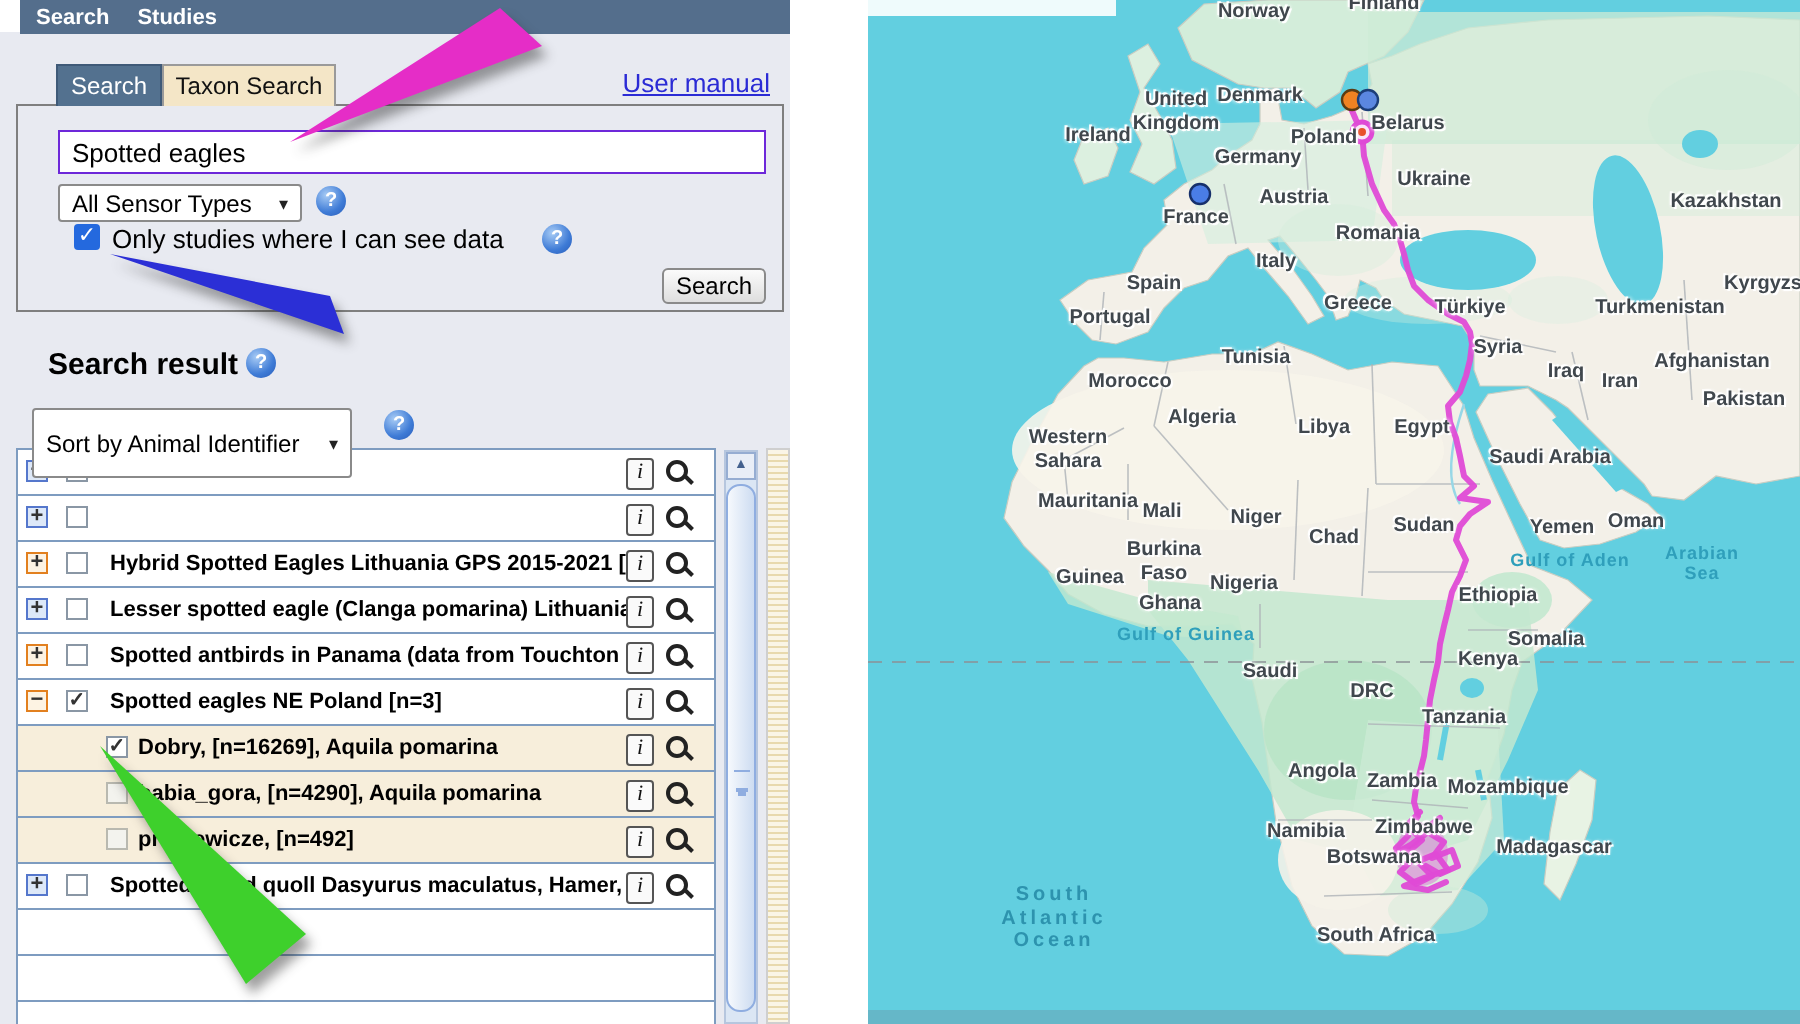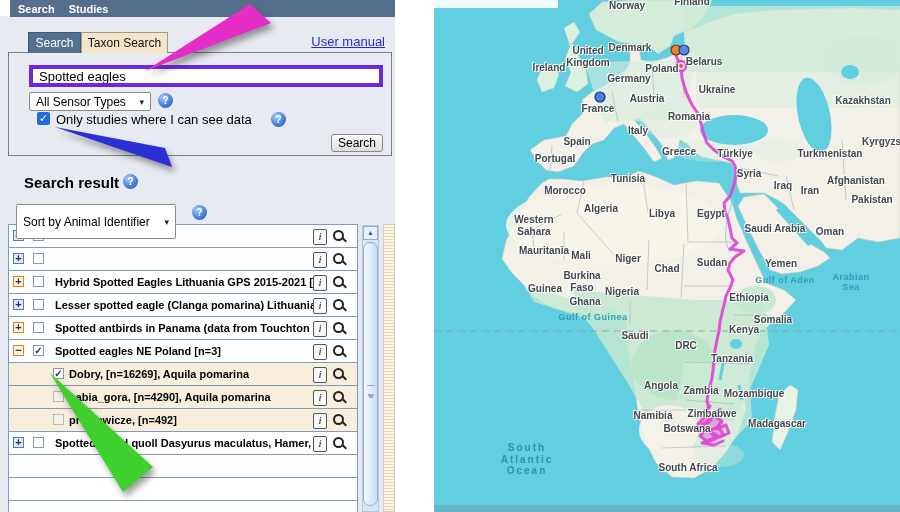--- a/index.html
+++ b/index.html
@@ -7,21 +7,21 @@
   
   .panel{position:absolute;left:0;top:0;width:395px;height:512px;background:#e8eaf1;}
   .corner-white{position:absolute;left:0;top:0;width:10px;height:16px;background:#fff;}
   .menubar{position:absolute;left:10px;top:0;width:385px;height:17px;background:#546e8c;display:flex;align-items:center;gap:14px;padding-left:8px;box-sizing:border-box;}
   .menubar span{color:#fff;font-size:11px;font-weight:bold;cursor:default;}
   .tab{position:absolute;top:32px;height:21px;box-sizing:border-box;font-size:12px;display:flex;align-items:center;justify-content:center;}
   .tab.active{left:28px;width:53px;background:#53718f;color:#fff;border:1px solid #3f5a78;border-bottom:none;z-index:3;}
   .tab.inactive{left:81px;width:87px;background:#f4e6c7;color:#111;border:1px solid #9a9a9a;border-bottom:none;z-index:3;}
   .usermanual{position:absolute;left:305px;top:34px;width:80px;text-align:right;font-size:13px;color:#2b2bd5;text-decoration:underline;cursor:pointer;}
   .formbox{position:absolute;left:8px;top:52px;width:384px;height:104px;border:1px solid #7f7f7f;box-sizing:border-box;z-index:2;}
-  .searchinput{position:absolute;left:29px;top:65px;width:354px;height:22px;border:4px solid #6d28d9;background:#fff;font-family:"Liberation Sans",sans-serif;font-size:13px;padding:0 6px;box-sizing:border-box;z-index:4;}
+  .searchinput{position:absolute;left:29px;top:65px;width:354px;height:22px;border:1px solid #6d28d9;background:#fff;font-family:"Liberation Sans",sans-serif;font-size:13px;padding:0 6px;box-sizing:border-box;z-index:4;}
   .selectbox{position:absolute;background:#fff;border:1px solid #8a8a8a;border-radius:2px;font-size:12px;display:flex;align-items:center;padding:0 6px;box-sizing:border-box;color:#000;z-index:4;}
   .sel-sensor{left:29px;top:92px;width:122px;height:19px;}
   .sel-sort{left:16px;top:204px;width:160px;height:35px;text-align:right;}
   .selectbox .chev{margin-left:auto;font-size:9px;color:#222;}
   .help{position:absolute;width:15px;height:15px;border-radius:50%;background:radial-gradient(circle at 35% 30%,#a7cbf5,#3e7bd6 60%,#2a5cb8);color:#fff;font-size:10px;font-weight:bold;display:flex;align-items:center;justify-content:center;z-index:4;}
   .help1{left:158px;top:93px;} .help2{left:271px;top:112px;} .help3{left:123px;top:174px;} .help4{left:192px;top:205px;}
   .cbx{position:absolute;left:37px;top:112px;width:13px;height:13px;background:#2469de;border-radius:2px;color:#fff;font-size:11px;line-height:13px;text-align:center;z-index:4;}
   .cbx-label{position:absolute;left:56px;top:112px;font-size:13px;color:#000;z-index:4;}
   .searchbtn{position:absolute;left:331px;top:134px;width:52px;height:18px;background:linear-gradient(#fbfbfb,#dedede);border:1px solid #8a8a8a;border-radius:3px;font-family:"Liberation Sans",sans-serif;font-size:12px;z-index:4;}
   .result-h{position:absolute;left:24px;top:174px;font-size:15px;font-weight:bold;color:#000;}
@@ -284,21 +284,21 @@
         <div class="map-label" style="left: 396px; top: 154px;">Turkmenistan</div>
         <div class="map-label" style="left: 422px; top: 181px;">Afghanistan</div>
         <div class="map-label" style="left: 438px; top: 200px;">Pakistan</div>
         <div class="map-label" style="left: 455px; top: 142px;">Kyrgyzstan</div>
         <div class="map-label" style="left: 131px; top: 191px;">Morocco</div>
         <div class="map-label" style="left: 194px; top: 179px;">Tunisia</div>
         <div class="map-label" style="left: 167px; top: 209px;">Algeria</div>
         <div class="map-label" style="left: 228px; top: 214px;">Libya</div>
         <div class="map-label" style="left: 277px; top: 214px;">Egypt</div>
         <div class="map-label" style="left: 341px; top: 229px;">Saudi Arabia</div>
-        <div class="map-label" style="left: 384px; top: 232px; margin-left: 12px;">Oman</div>
+        <div class="map-label" style="left: 384px; top: 261px;">Oman</div>
         <div class="map-label" style="left: 347px; top: 264px;">Yemen</div>
         <div class="map-label" style="left: 100px; top: 225px;">Western
 Sahara</div>
         <div class="map-label" style="left: 110px; top: 251px;">Mauritania</div>
         <div class="map-label" style="left: 147px; top: 256px;">Mali</div>
         <div class="map-label" style="left: 194px; top: 259px;">Niger</div>
         <div class="map-label" style="left: 233px; top: 269px;">Chad</div>
         <div class="map-label" style="left: 278px; top: 263px;">Sudan</div>
         <div class="map-label" style="left: 188px; top: 292px;">Nigeria</div>
         <div class="map-label" style="left: 148px; top: 281px; text-align: center;">Burkina

